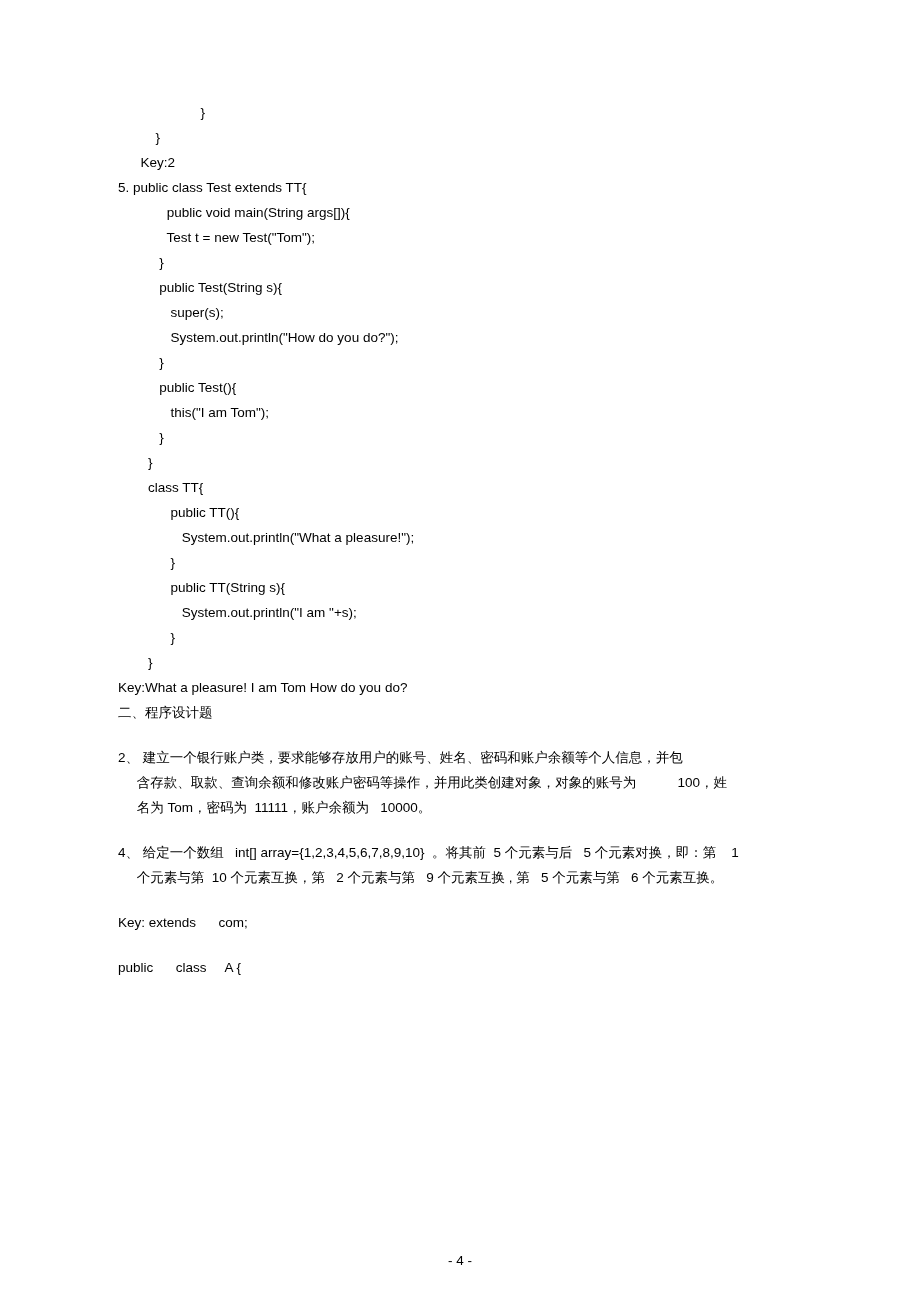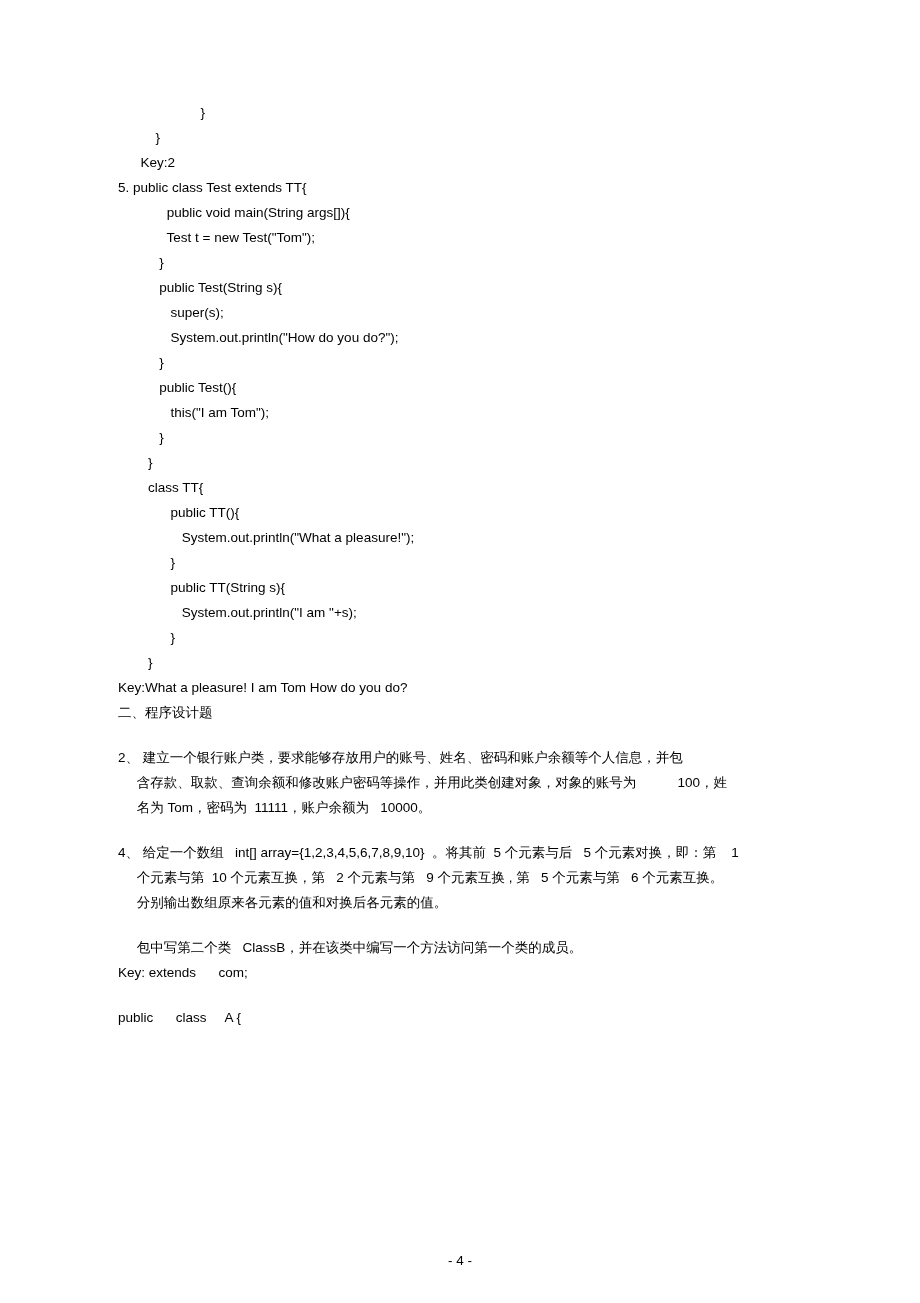--- a/index.html
+++ b/index.html
@@ -67,25 +67,23 @@
   <div class="gap"></div>
 
   <div class="ln">2、 建立一个银行账户类，要求能够存放用户的账号、姓名、密码和账户余额等个人信息，并包</div>
   <div class="ln">     含存款、取款、查询余额和修改账户密码等操作，并用此类创建对象，对象的账号为           100，姓</div>
   <div class="ln">     名为 Tom，密码为  11111，账户余额为   10000。</div>
 
   <div class="gap"></div>
 
   <div class="ln">4、 给定一个数组   int[] array={1,2,3,4,5,6,7,8,9,10}  。将其前  5 个元素与后   5 个元素对换，即：第    1</div>
   <div class="ln">     个元素与第  10 个元素互换，第   2 个元素与第   9 个元素互换 , 第   5 个元素与第   6 个元素互换。</div>
-  <div class="ln">     分别输出数组原来各元素的值和对换后各元素的值。</div>
 
   <div class="gap"></div>
 
-  <div class="ln">     包中写第二个类   ClassB，并在该类中编写一个方法访问第一个类的成员。</div>
   <div class="ln">Key: extends      com;</div>
 
   <div class="gap"></div>
 
   <div class="ln">public      class     A {</div>
 
   <div class="footer">- 4 -</div>
 </div>
 
 </body></html>

